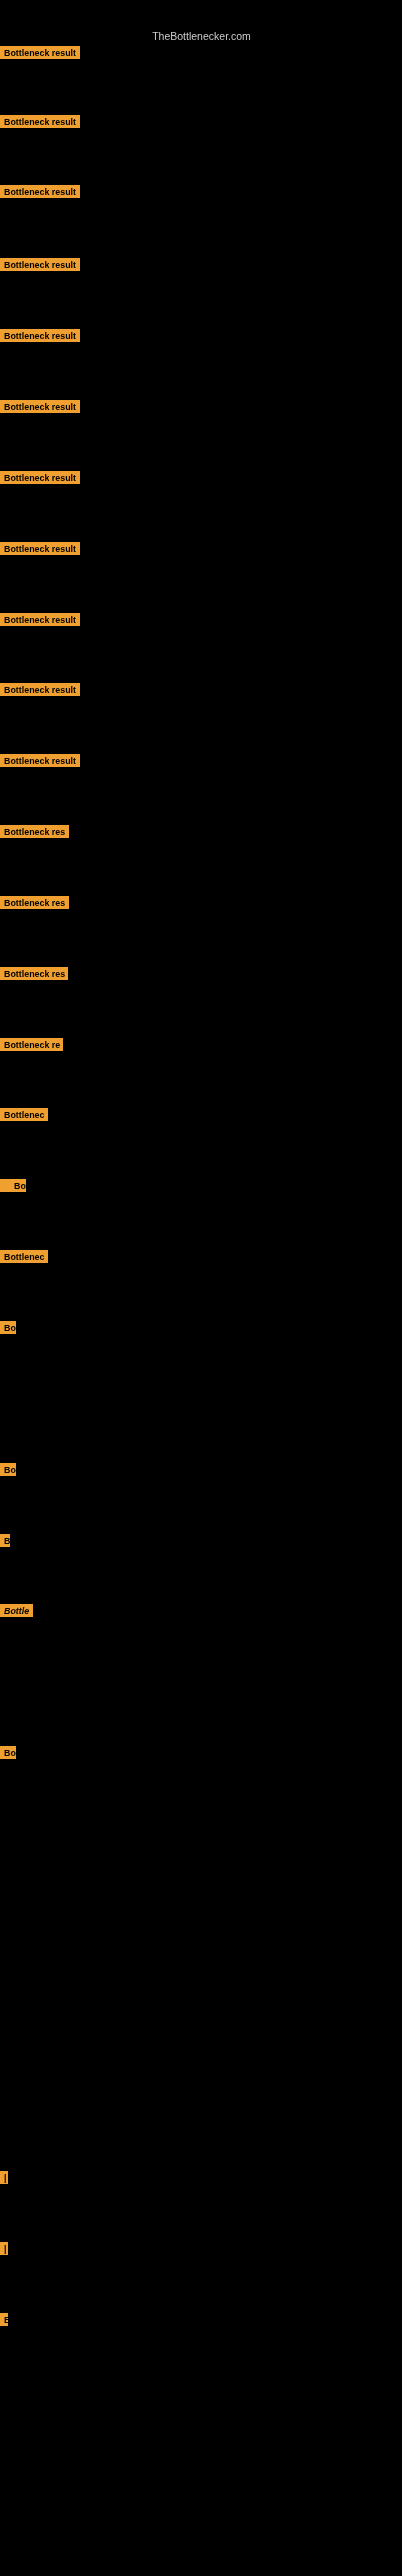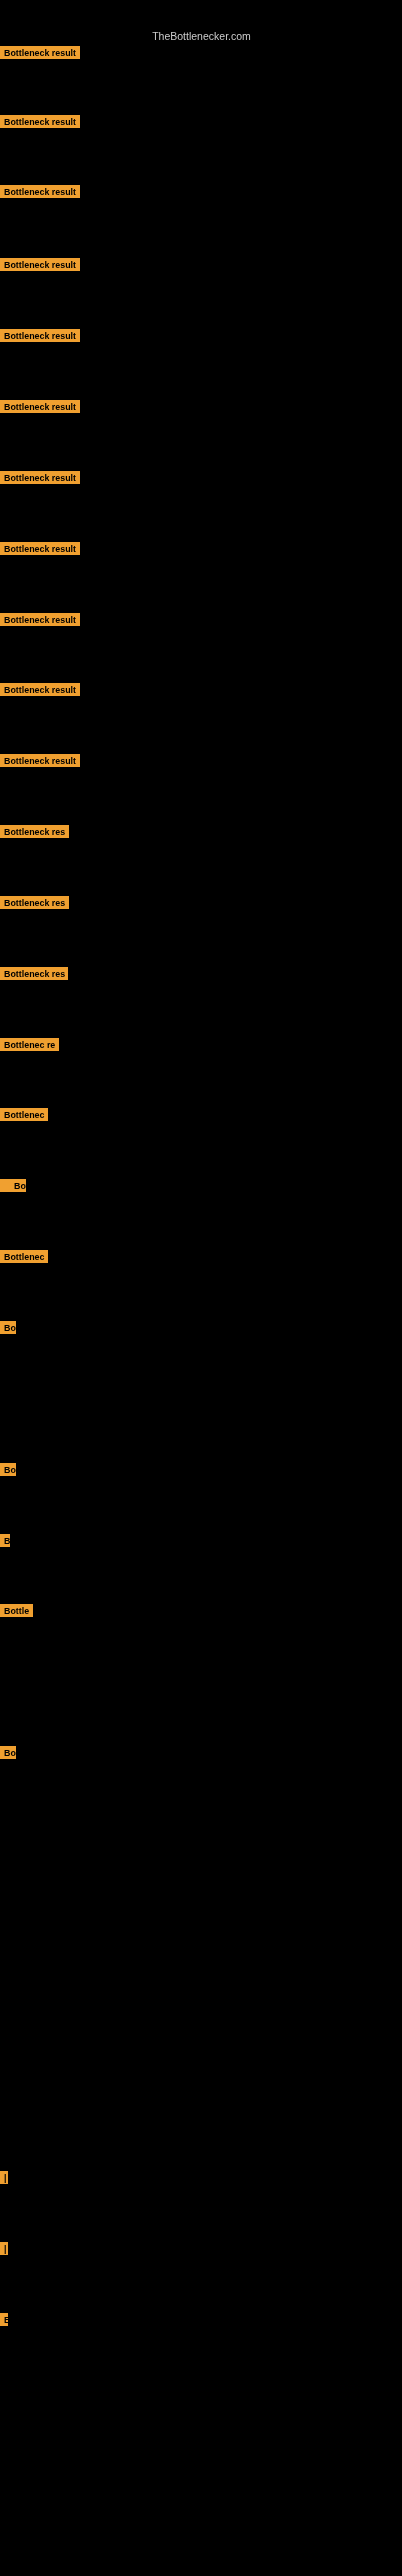--- a/index.html
+++ b/index.html
@@ -47,26 +47,26 @@
     <div class="badge" style="top: 329px; max-width: 93px;">Bottleneck result</div>
     <div class="badge" style="top: 400px; max-width: 89px;">Bottleneck result</div>
     <div class="badge" style="top: 471px; max-width: 87px;">Bottleneck result</div>
     <div class="badge" style="top: 542px; max-width: 85px;">Bottleneck result</div>
     <div class="badge" style="top: 613px; max-width: 84px;">Bottleneck result</div>
     <div class="badge" style="top: 683px; max-width: 82px;">Bottleneck result</div>
     <div class="badge" style="top: 754px; max-width: 81px;">Bottleneck result</div>
     <div class="badge" style="top: 825px; max-width: 74px;">Bottleneck res</div>
     <div class="badge" style="top: 896px; max-width: 71px;">Bottleneck res</div>
     <div class="badge" style="top: 967px; max-width: 68px;">Bottleneck res</div>
-    <div class="badge" style="top: 1038px; max-width: 63px;">Bottlenec re</div>
+    <div class="badge" style="top: 1038px; max-width: 63px;">Bottleneck re</div>
     <div class="badge" style="top: 1108px; max-width: 52px;">Bottlenec</div>
     <div class="badge" style="top: 1179px; max-width: 26px; padding-left: 14px;">Bott</div>
     <div class="badge" style="top: 1250px; max-width: 52px;">Bottlenec</div>
     <div class="badge" style="top: 1321px; max-width: 16px;">Bo</div>
     <div class="badge" style="top: 1463px; max-width: 16px;">Bo</div>
     <div class="badge" style="top: 1534px; max-width: 9.7px;">B</div>
-    <div class="badge" style="top: 1604px; max-width: 34px;">Bottle</div>
+    <div class="badge" style="top: 1604px; max-width: 34px; font-style: italic;">Bottle</div>
     <div class="badge" style="top: 1746px; max-width: 16px;">Bo</div>
     <div class="badge" style="top: 2171px; max-width: 6.4px;">|</div>
     <div class="badge" style="top: 2242px; max-width: 6.4px;">|</div>
     <div class="badge" style="top: 2313px; max-width: 8px;">E</div>
   </div>
 
 
 </body></html>

